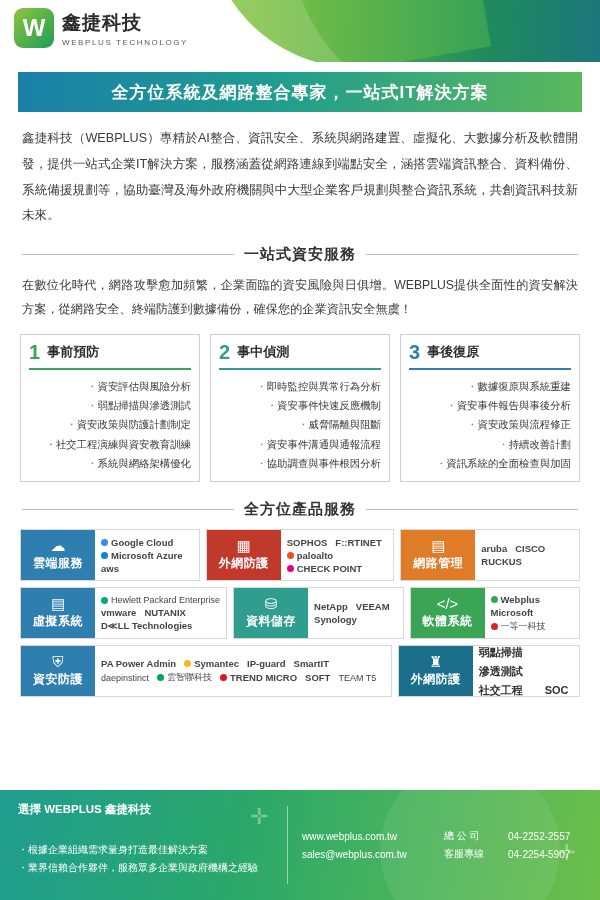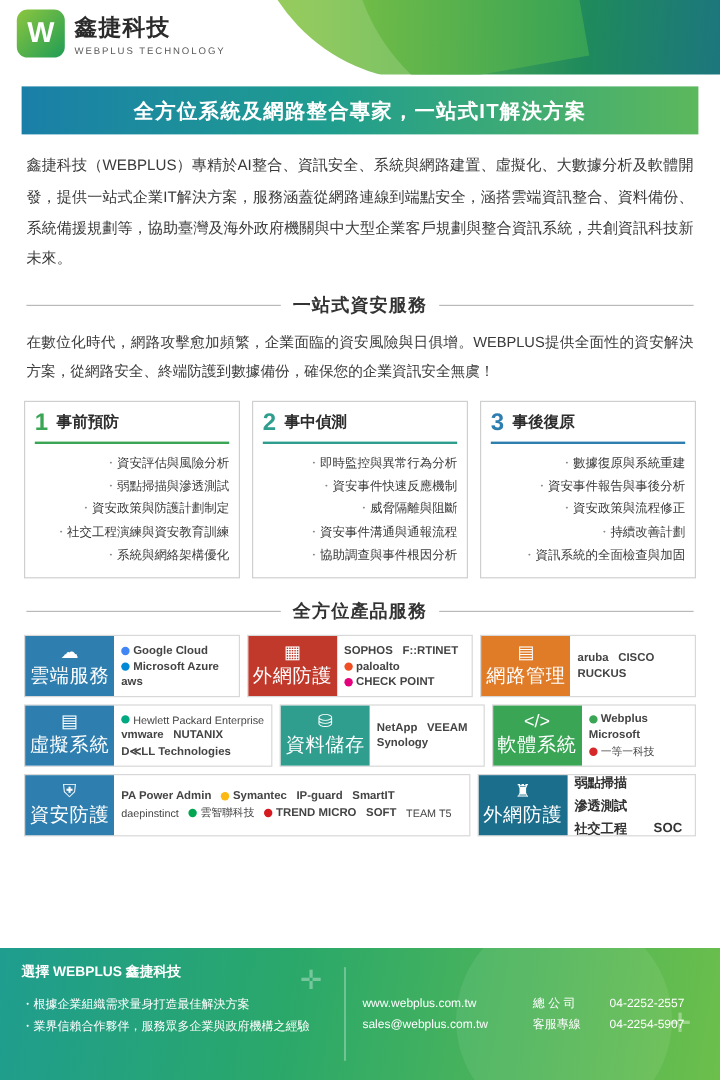--- a/index.html
+++ b/index.html
@@ -90,21 +90,21 @@
   
   .prod-grid { margin: 10px 20px 0 20px; display: flex; flex-direction: column; gap: 6px; }
   .prod-row { display: flex; gap: 6px; }
   .prod-cell { display: flex; border: 1px solid #d8d8d8; background: #fff; height: 52px; }
   .prod-label {
     width: 74px; flex: 0 0 74px;
     display: flex; flex-direction: column; align-items: center; justify-content: center;
     gap: 2px; color: #fff;
   }
   .prod-label .ico { font-size: 15px; line-height: 1; }
-  .prod-label .lbl { font-size: 16px; font-weight: normal; letter-spacing: .5px; }
+  .prod-label .lbl { font-size: 12px; font-weight: bold; letter-spacing: .5px; }
   .prod-brands {
     flex: 1; display: flex; flex-wrap: wrap; align-content: center;
     align-items: center; gap: 2px 8px; padding: 3px 6px; overflow: hidden;
   }
   .brand { font-size: 9px; color: #444; white-space: nowrap; display: flex; align-items: center; gap: 3px; }
   .brand .dot { width: 7px; height: 7px; border-radius: 50%; display: inline-block; }
   .brand.b-strong { font-weight: bold; font-size: 9.5px; }
 
   .hr-people .prod-brands { gap: 4px 22px; }
   .hr-people .brand { font-size: 11px; font-weight: bold; color: #333; }
@@ -114,21 +114,21 @@
     position: absolute; left: 0; bottom: 0; width: 600px; height: 110px;
     background: linear-gradient(100deg,#1f9d8f 0%, #2aa86a 40%, #6cbf4b 100%);
     color: #fff; overflow: hidden;
   }
   .footer-blob {
     position: absolute; right: 40px; top: -30px; width: 180px; height: 180px;
     border-radius: 50%; background: rgba(255,255,255,.08);
   }
   .footer-inner { position: relative; display: flex; height: 100%; padding: 12px 18px; }
   .f-left { flex: 1; }
-  .f-title { font-size: 11.5px; font-weight: bold; margin-bottom: 12px; }
+  .f-title { font-size: 11.5px; font-weight: bold; margin-bottom: 24px; }
   .f-left ul { list-style: none; }
   .f-left li { font-size: 10px; line-height: 1.8; }
   .f-left li::before { content: "・"; }
   .f-divider { width: 1px; background: rgba(255,255,255,.5); margin: 4px 14px 4px 6px; }
   .f-right { width: 280px; display: flex; flex-direction: column; justify-content: center; gap: 4px; }
   .f-row { display: flex; gap: 10px; font-size: 10px; align-items: center; }
   .f-web { width: 132px; }
   .f-ph-label { width: 54px; }
   .decor-plus { position: absolute; color: rgba(255,255,255,.35); font-size: 22px; }
 </style>

